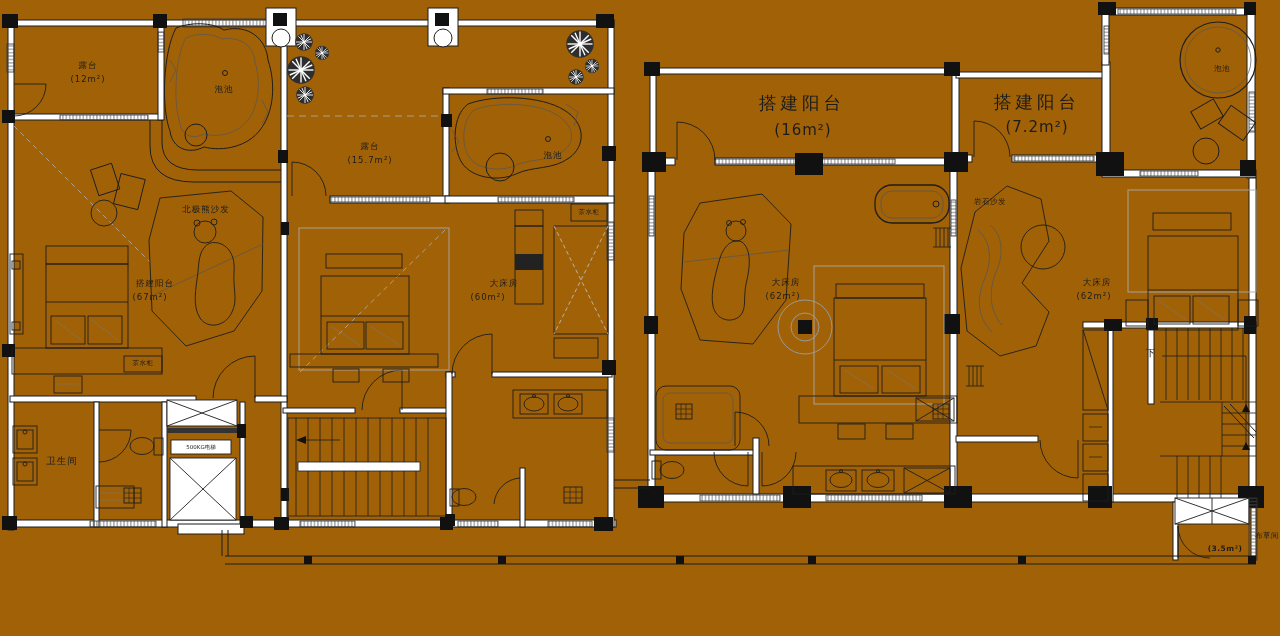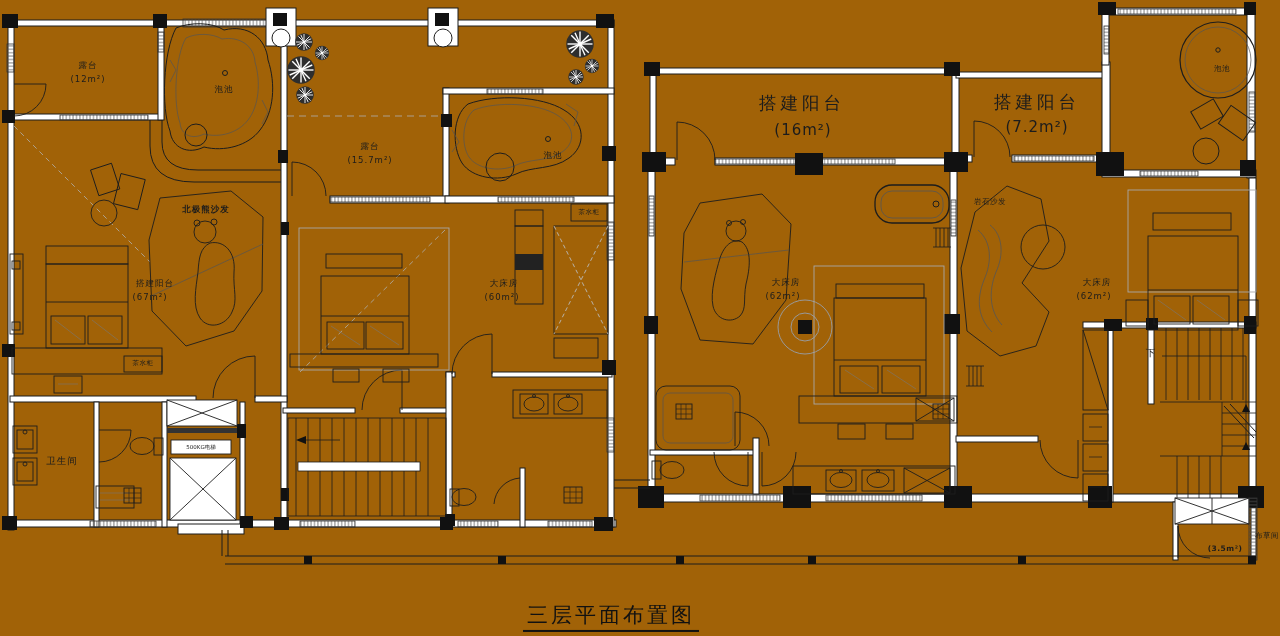--- a/index.html
+++ b/index.html
@@ -547,38 +547,37 @@
   <line x1="614" y1="488" x2="650" y2="488"></line>
 </g>
 </svg>
 
 <div class="lbl s8" style="left:88px;top:66px;">露台</div>
 <div class="lbl s8" style="left:88px;top:80px;">(12m²)</div>
 <div class="lbl s8" style="left:224px;top:90px;">泡池</div>
 <div class="lbl s8" style="left:370px;top:147px;">露台</div>
 <div class="lbl s8" style="left:370px;top:161px;">(15.7m²)</div>
 <div class="lbl s8" style="left:553px;top:156px;">泡池</div>
-<div class="lbl s8" style="left:206px;top:210px;font-weight:bold;">北极熊沙发</div>
+<div class="lbl s8" style="left:206px;top:210px;">北极熊沙发</div>
 <div class="lbl s8" style="left:155px;top:284px;">搭建阳台</div>
 <div class="lbl s8" style="left:150px;top:298px;">(67m²)</div>
 <div class="lbl s8" style="left:504px;top:284px;">大床房</div>
-<div class="lbl s8" style="left:502px;top:298px;">(60m²)</div>
+<div class="lbl s8" style="left:488px;top:298px;">(60m²)</div>
 <div class="lbl s6" style="left:143px;top:364px;">茶水柜</div>
 <div class="lbl s6" style="left:589px;top:213px;">茶水柜</div>
 <div class="lbl s9" style="left:62px;top:461px;">卫生间</div>
 <div class="lbl s5" style="left:201px;top:447px;">500KG电梯</div>
 <div class="lbl s17" style="left:802px;top:104px;">搭建阳台</div>
 <div class="lbl s15" style="left:803px;top:130px;">(16m²)</div>
 <div class="lbl s17" style="left:1037px;top:103px;">搭建阳台</div>
 <div class="lbl s15" style="left:1037px;top:127px;">(7.2m²)</div>
 <div class="lbl s7" style="left:1222px;top:69px;">泡池</div>
 <div class="lbl s8" style="left:786px;top:283px;">大床房</div>
 <div class="lbl s8" style="left:783px;top:297px;">(62m²)</div>
 <div class="lbl s7" style="left:990px;top:202px;">岩石沙发</div>
 <div class="lbl s8" style="left:1097px;top:283px;">大床房</div>
 <div class="lbl s8" style="left:1094px;top:297px;">(62m²)</div>
 <div class="lbl s9" style="left:1151px;top:353px;">下</div>
 <div class="lbl s7" style="left:1223px;top:536px;margin-left:44px;">布草间</div>
 <div class="lbl s7" style="left:1225px;top:549px;font-weight:bold;">(3.5m²)</div>
 
-<div class="lbl title" style="left:611px;top:618px;">三层平面布置图</div>
 
 </div>
 
 </body></html>

